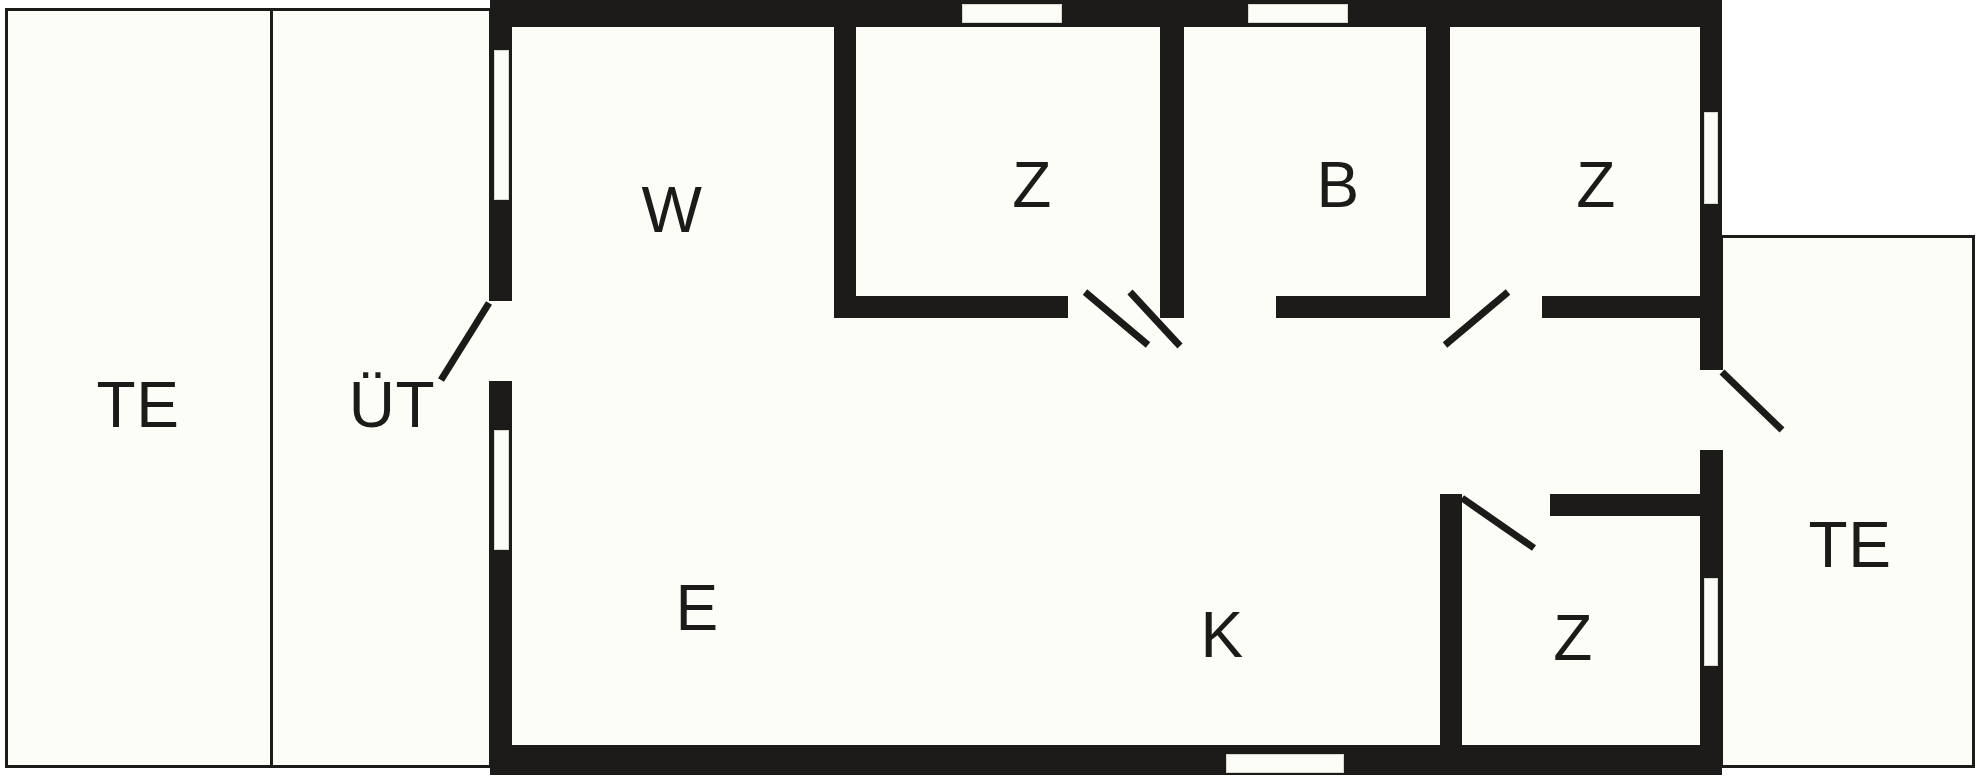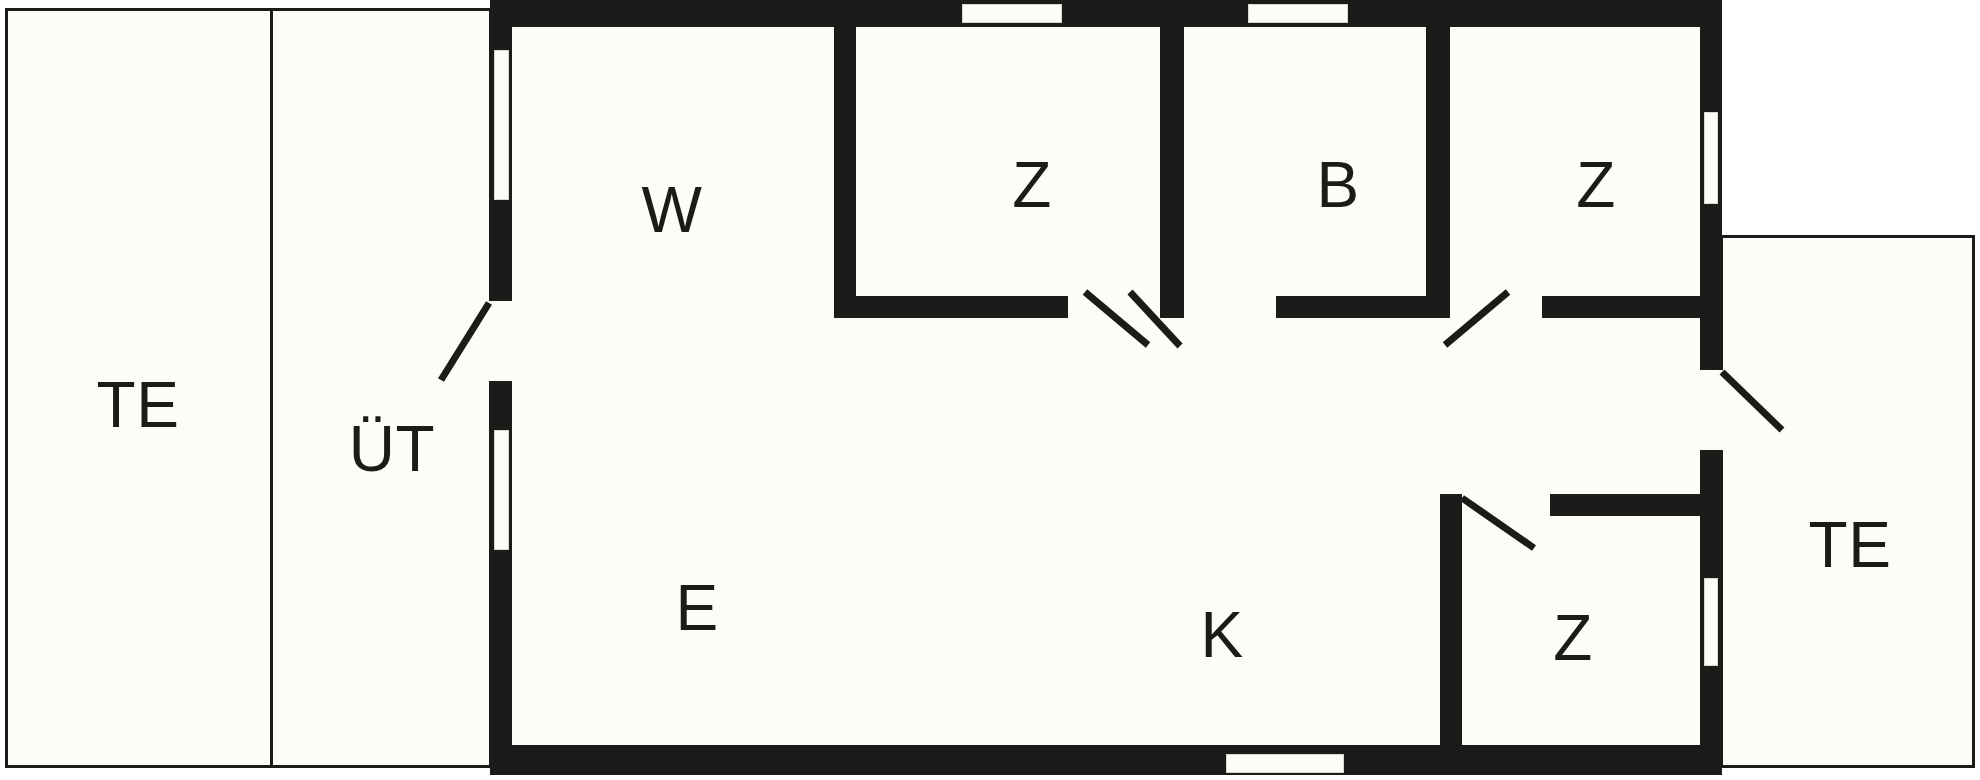--- a/index.html
+++ b/index.html
@@ -91,21 +91,21 @@
     <line x1="489" y1="303" x2="441" y2="380"></line>
     <line x1="1085" y1="292" x2="1148" y2="345"></line>
     <line x1="1180" y1="346" x2="1130" y2="292"></line>
     <line x1="1445" y1="345" x2="1508" y2="292"></line>
     <line x1="1462" y1="498" x2="1534" y2="548"></line>
     <line x1="1722" y1="372" x2="1782" y2="430"></line>
   </svg>
 
   <div class="label" style="left:138px;top:405px;">TE</div>
 
-  <div class="label" style="left:392px;top:405px;margin-top:44px;">ÜT</div>
+  <div class="label" style="left:392px;top:405px;">ÜT</div>
 
   <div class="label" style="left:672px;top:210px;">W</div>
 
   <div class="label" style="left:1032px;top:185px;">Z</div>
 
   <div class="label" style="left:1338px;top:185px;">B</div>
 
   <div class="label" style="left:1596px;top:185px;">Z</div>
 
   <div class="label" style="left:697px;top:608px;">E</div>

